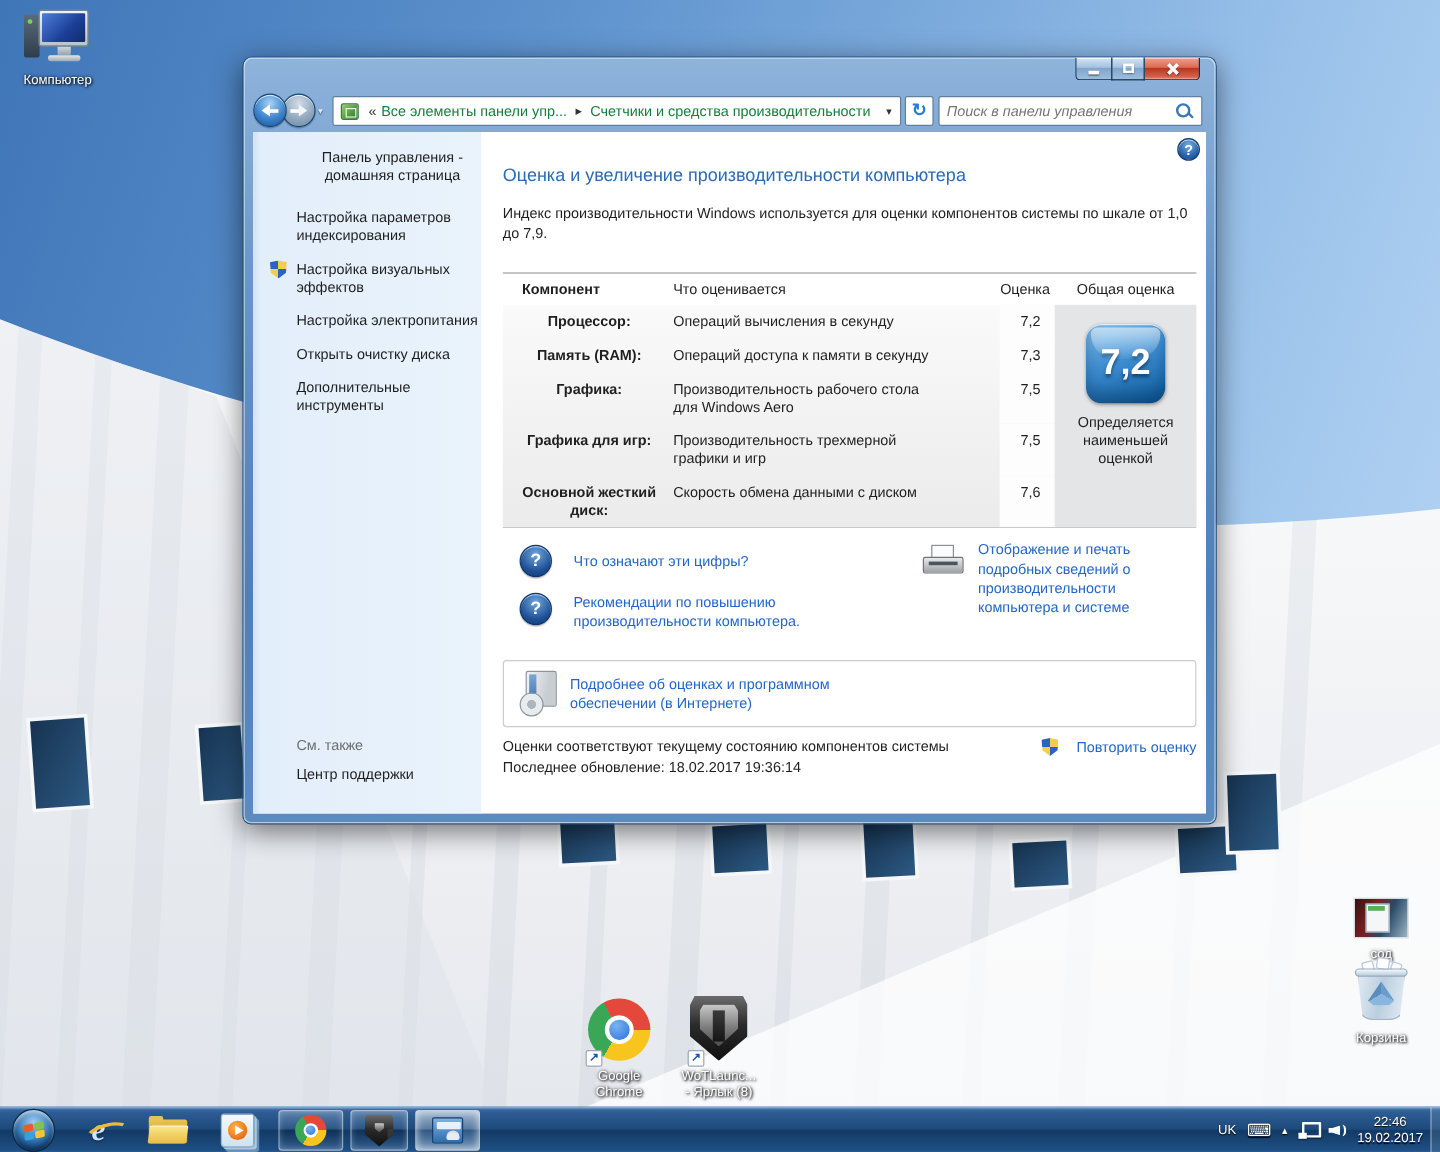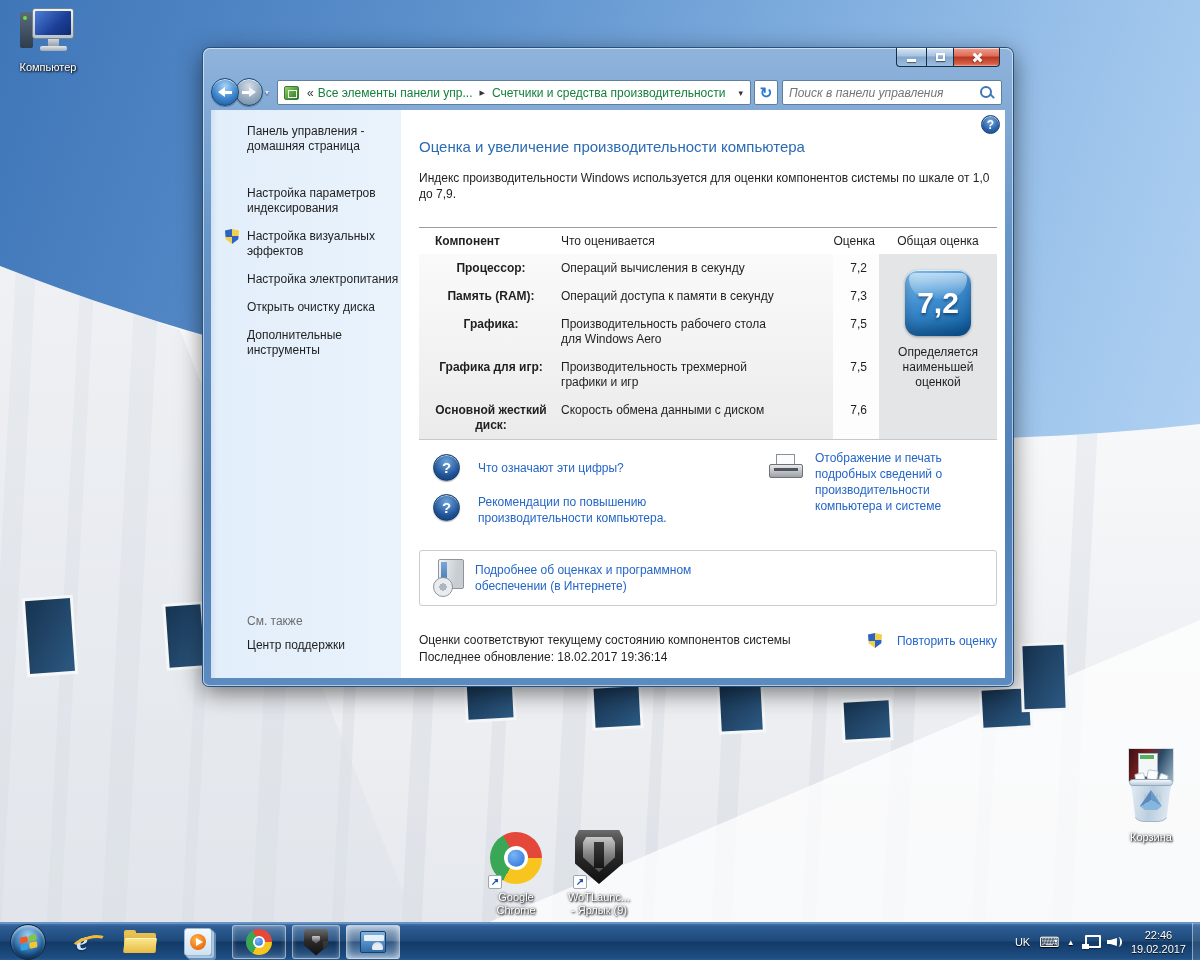--- a/index.html
+++ b/index.html
@@ -110,21 +110,21 @@
      border-radius:2px; display:flex; align-items:center; }
   .searchbox input { flex:1; border:none; outline:none; font:italic 12px "Liberation Sans",sans-serif; color:#6c6c6c; padding:0 6px; background:transparent; }
   .mag { position:relative; width:16px; height:16px; margin-right:6px; }
   .mag::before { content:""; position:absolute; left:1px; top:1px; width:8px; height:8px; border:2px solid #3b76b5; border-radius:50%; }
   .mag::after { content:""; position:absolute; left:10px; top:10px; width:6px; height:2px; background:#3b76b5; transform:rotate(45deg); }
   
   .content { position:absolute; left:8px; right:8px; top:62px; bottom:8px; background:#fff; display:flex; overflow:hidden; }
   .sidebar { width:190px; background:linear-gradient(90deg,#cfe1f3 0,#e2eefa 6px,#eaf3fc 100%); padding:14px 0 0 0; position:relative; }
   .sb-list { list-style:none; padding-left:36px; width:196px; }
   .sb-item { margin-bottom:13px; line-height:15px; max-width:160px; position:relative; cursor:pointer; }
-  .sb-item.home { margin-bottom:32px; }
+  .sb-item.home { margin-bottom:20px;text-align:center; }
   .shield { display:inline-block; width:14px; height:15px;
      background:conic-gradient(#f2cf4a 0 25%, #2b62c4 0 50%, #f2cf4a 0 75%, #2b62c4 0);
      clip-path:polygon(50% 0,100% 10%,95% 68%,50% 100%,5% 68%,0 10%);
      filter:drop-shadow(0 0 1px #345); }
   .sb-item .shield { position:absolute; left:-22px; top:0; }
   .see-also { position:absolute; left:36px; bottom:26px; }
   .see-also .hdr { color:#6d6d6d; margin-bottom:10px; }
   .see-also .lnk { color:#1f1f1f; cursor:pointer; }
   .main { flex:1; position:relative; padding:14px 10px 0 18px; }
   .helpbtn { position:absolute; right:7px; top:5px; width:19px; height:19px; border-radius:50%;
@@ -169,21 +169,21 @@
   .printer .ppaper { position:absolute; left:7px; top:0; width:19px; height:12px; background:#fbfcfd; border:1px solid #8b9095; }
   .printer .pslot { position:absolute; left:5px; top:14px; width:24px; height:3px; background:#4d5berror6; background:#4d555e; }
   .learnbox { margin-top:10px; width:578px; height:56px; border:1px solid #ccc; border-radius:3px; background:#fff;
      display:flex; align-items:center; gap:6px; padding-left:13px; }
   .swbox { position:relative; width:36px; height:38px; flex:0 0 36px; }
   .swbox .bx { position:absolute; left:5px; top:0; width:26px; height:30px; background:linear-gradient(100deg,#f2f4f6,#c8cdd2 70%); border:1px solid #8d949b; border-radius:2px; }
   .swbox .bx::after { content:""; position:absolute; left:2px; top:2px; width:6px; height:24px; background:linear-gradient(#79a7d8,#3d6fa8); }
   .swbox .cd { position:absolute; left:0; bottom:0; width:20px; height:20px; border-radius:50%;
      background:radial-gradient(circle, #aeb6bd 28%, #e8ecef 30% 100%); border:1px solid #8d949b; }
   
-  .statusrow { width:578px; margin-top:26px; display:flex; justify-content:space-between; align-items:flex-start; }
+  .statusrow { width:578px; margin-top:8px; display:flex; justify-content:space-between; align-items:flex-start; }
   .statusrow .lines { line-height:17px; }
   .rerun { display:flex; gap:15px; white-space:nowrap; margin-top:1px; }
   
   .taskbar { position:absolute; left:0; right:0; bottom:0; height:38px; z-index:3;
      background:linear-gradient(#4979ae, #2d5d94 10%, #1e4a7b 48%, #133a66 52%, #1e4e83 95%, #2a5c92);
      border-top:1px solid #6296cc; box-shadow:inset 0 1px 0 rgba(255,255,255,.22); }
   .orb { position:absolute; left:10px; top:1px; width:36px; height:36px; border-radius:50%; border:1px solid #0b2948;
      background:radial-gradient(circle at 50% 30%, #9ccdf2, #2c6fae 55%, #123e6f 85%);
      box-shadow:inset 0 2px 3px rgba(255,255,255,.6), inset 0 -3px 6px rgba(0,0,0,.4); }
   .flag { position:absolute; left:9px; top:11px; width:17px; height:13px; display:grid; grid-template:1fr 1fr / 1fr 1fr; gap:1px;
@@ -284,21 +284,21 @@
     <span class="tower"></span><span class="mon"></span><span class="scr"></span><span class="neck"></span><span class="base"></span>
   </span>
   <div class="dlabel">Компьютер</div>
 </div>
 
 <div class="dicon" style="left:1112px; top:748px; width:78px;">
   <span class="icon-sod"></span>
   <div class="dlabel">сод</div>
 </div>
 
-<div class="dicon" style="left:1108px; top:772px; width:86px;">
+<div class="dicon" style="left:1108px; top:800px; width:86px;">
   <span class="icon-bin">
     <span class="paper1"></span><span class="paper2"></span><span class="paper3"></span>
     <span class="cup"></span><span class="rim"></span><span class="recyc"></span>
   </span>
   <div class="dlabel">Корзина</div>
 </div>
 
 <div class="dicon" style="left:478px; top:832px; width:76px;">
   <span class="ic-wrap">
     <span class="chrome-ball"></span>
@@ -310,21 +310,21 @@
   </div>
 </div>
 
 <div class="dicon" style="left:556px; top:830px; width:86px;">
   <span class="ic-wrap">
     <span class="icon-wot"></span>
     <span class="shortcut-badge">↗</span>
   </span>
   <div class="dlabel">
     <div>WoTLaunc...</div>
-    <div>- Ярлык (9)</div>
+    <div>- Ярлык (8)</div>
   </div>
 </div>
 
 <div class="win">
   <div style="position:absolute;left:0;top:0;right:0;height:30px;"></div>
   <div class="cap-btns">
     <div class="cap-btn min">
         <span class="g-min"></span>
       </div>
     <div class="cap-btn max">

